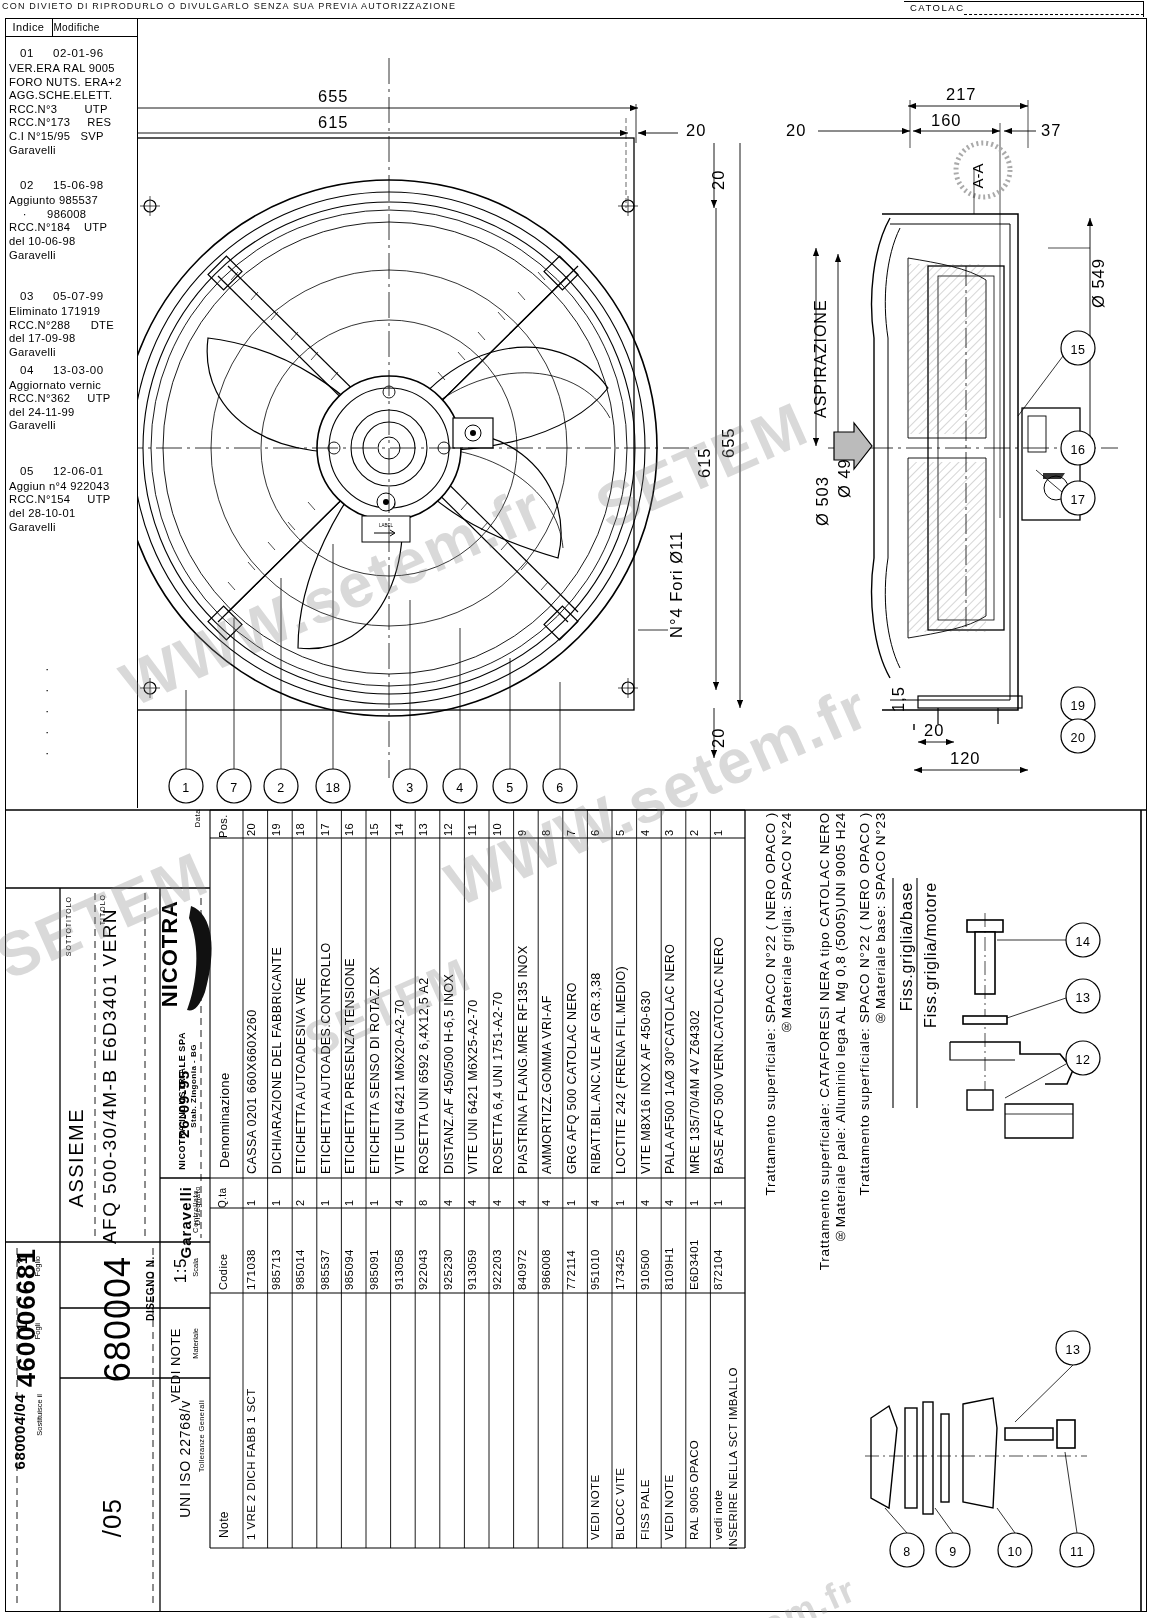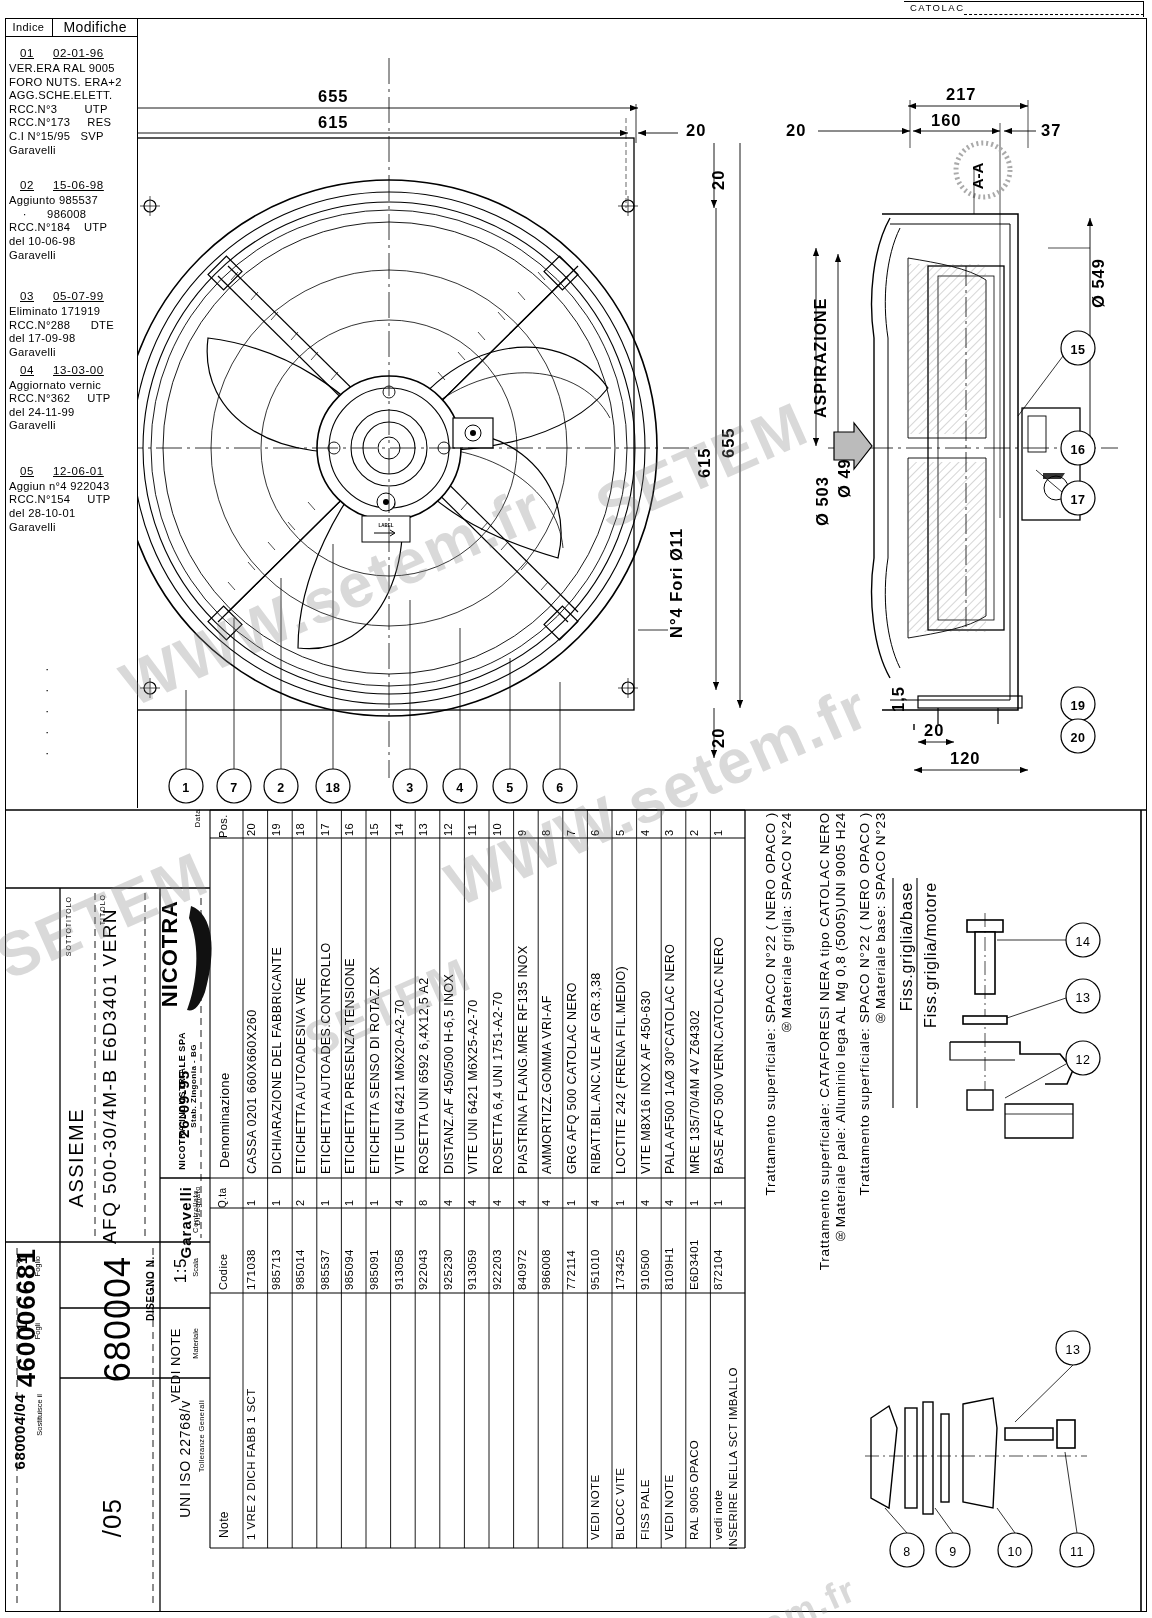--- a/index.html
+++ b/index.html
@@ -43,30 +43,30 @@
     position:absolute; left:5px; top:18px; width:133px; height:790px;
     border-right:1.4px solid #000;
     font-size:11px;
   }
   #revhead {
     height:19px; border-bottom:1.4px solid #000;
     display:flex; align-items:center;
   }
   #revhead .c1 { width:47px; text-align:center; font-size:11px; letter-spacing:0.4px;}
   #revhead .sep { width:1.4px; height:19px; background:#000;}
-  #revhead .c2 { flex:1; text-align:center; font-size:14px; letter-spacing:0.4px;}
+  #revhead .c2 { flex:1; text-align:left; font-size:10px; letter-spacing:0.4px;}
   .rev { padding:4px 0 0 4px; }
-  .rev .rh { display:flex; font-size:11.5px; margin-bottom:3px; letter-spacing:0.6px;text-decoration:underline;}
+  .rev .rh { display:flex; font-size:11.5px; margin-bottom:3px; letter-spacing:0.6px;}
   .rev .rh .idx { width:36px; text-align:center; }
   .rev .rh .dat { flex:1; text-align:left; padding-left:8px;}
   .rev .rl { font-size:11.2px; line-height:13.6px; letter-spacing:0.3px; white-space:pre; }
   #revdots { position:absolute; left:40px; top:640px; font-size:13px; line-height:21px;}
 
   
-  #drawarea { position:absolute; left:138px; top:18px; width:1009px; height:692px;font-weight:bold; }
+  #drawarea { position:absolute; left:138px; top:18px; width:1009px; height:692px; }
 
   svg.dw { position:absolute; left:0; top:0; }
 
   
   .dim { font-size:16.5px; font-family:"Liberation Sans", sans-serif; letter-spacing:1px; }
   .balloonT { font-size:12.5px; letter-spacing:0.5px; }
 
   
   #lower { position:absolute; left:5px; top:808px; width:1142px; height:804px; }
 
@@ -89,20 +89,23 @@
   .wm5 { font-size:36px; left:700px; top:790px; transform:rotate(-24deg); letter-spacing:2px;}
   .wm6 { font-size:48px; left:300px; top:980px; transform:rotate(-24deg); letter-spacing:2px;}
   .tvert-s { writing-mode:vertical-rl; transform:rotate(180deg); white-space:nowrap;
            font-size:10.5px; letter-spacing:0.4px; }
 </style>
 </head>
 <body>
 
 <div class="sheet">
 
+  <div id="topstrip">
+    <span>CON DIVIETO DI RIPRODURLO O DIVULGARLO SENZA SUA PREVIA AUTORIZZAZIONE</span>
+  </div>
   <div id="pratico-box">
     <span>CATOLAC</span>
   </div>
   <div id="pratico-dash"></div>
 
   <div id="frame"></div>
 
   <div id="revtable">
     <div id="revhead">
       <div class="c1">Indice</div>

